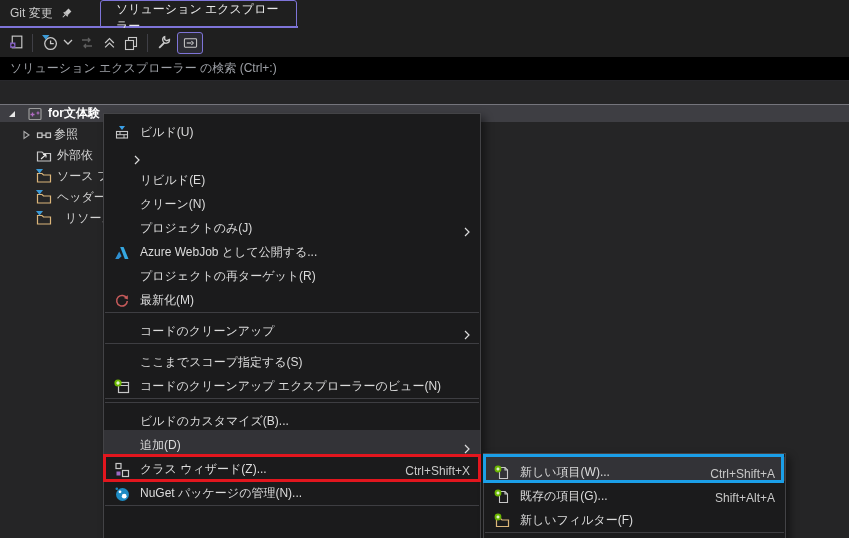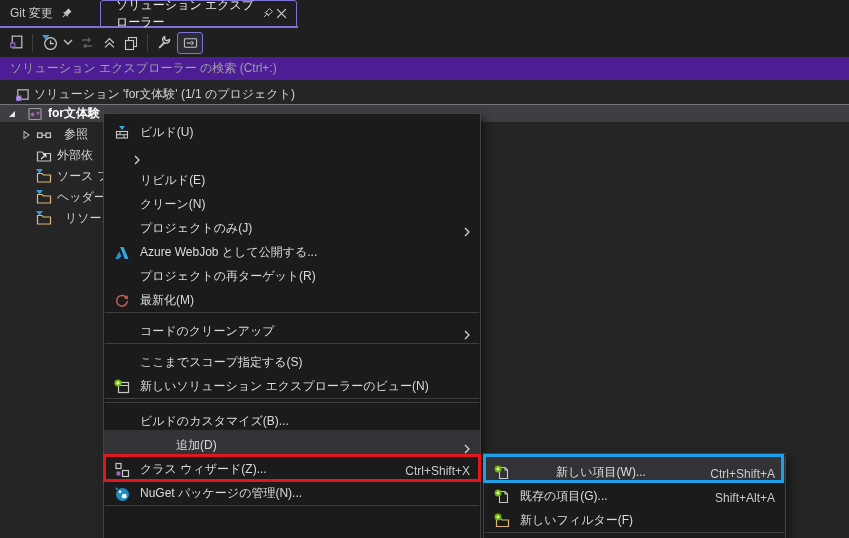--- a/index.html
+++ b/index.html
@@ -9,51 +9,51 @@
     position:relative; width:849px; height:538px; overflow:hidden;
     background:#252526; color:#DCDCDC; font-size:12px;
   }
   
   .tabstrip { position:absolute; left:0; top:0; width:849px; height:28px; background:#1F1F1F; }
   .tab-underline { position:absolute; left:0; top:26px; width:298px; height:2px; background:#7E74D8; }
   .tab { position:absolute; top:0; height:26px; display:flex; align-items:center; color:#C8C8C8; }
   .tab.git { left:0; width:98px; padding-left:10px; gap:6px; }
   .tab.active {
     left:100px; width:197px; padding:0 8px 0 15px; gap:2px; height:27px;
-    background:#1F1F1F; border:1px solid #7E74D8; border-radius:3px 3px 0 0; color:#E8E8E8;
+    background:#1F1F1F; border:1px solid #7E74D8; border-radius:3px 3px 0 0; color:#E8E8E8;flex-direction:column;
   }
   .tab .sp { flex:1; }
   .tbtn { width:16px; height:16px; display:flex; align-items:center; justify-content:center; border-radius:2px; }
   
   .toolbar { position:absolute; left:0; top:28px; width:849px; height:29px; background:#1F1F1F;
              display:flex; align-items:center; padding-left:5px; }
   .tb { width:22px; height:22px; display:flex; align-items:center; justify-content:center; border-radius:3px; }
   .tb.narrow { width:16px; }
   .tbsep { width:1px; height:18px; background:#3F3F46; margin:0 5px; }
   .tb.toggled { border:1px solid #7E74D8; background:#2B2B33; width:26px; margin-left:2px; }
   
-  .search { position:absolute; left:0; top:57px; width:849px; height:24px; background:#4c1d95;
+  .search { position:absolute; left:0; top:57px; width:849px; height:24px; background:#000000;
             border-bottom:1px solid #28282C; display:flex; align-items:center; padding-left:10px; color:#9DA0A6; }
   
   .tree { position:absolute; left:0; top:81px; width:849px; height:457px; background:#252526; }
   .trow { position:absolute; left:0; width:849px; display:flex; align-items:center; color:#D4D4D4; }
   .trow.solution { top:3px; height:20px; }
   .trow.project { top:23px; height:18px; background:#3E3E43; border-top:1px solid #75757C; color:#ffffff; font-weight:bold; }
   .trow.child { height:21px; }
   .tgl { width:12px; height:12px; display:flex; align-items:center; justify-content:center; flex:none; }
   .ticon { width:16px; height:16px; flex:none; display:flex; align-items:center; justify-content:center; }
   
   .menu {
     position:absolute; background:#1B1B1C; border:1px solid #434346; padding:3px 0;
     box-shadow:4px 4px 8px rgba(0,0,0,.45);
   }
   .menu.main { left:103px; top:113px; width:378px; height:430px; }
   .menu.sub  { left:483px; top:453px; width:303px; height:90px; }
   .mi { height:24px; display:flex; align-items:flex-end; padding:0 10px 0 9px; color:#DCDCDC; white-space:nowrap; }
-  .mi.hl { background:#333337;gap:36px; }
+  .mi.hl { background:#333337; }
   .mi-icon { width:17px; height:16px; flex:none; display:flex; align-items:center; justify-content:center; }
   .mi-label { margin-left:10px; flex:1; overflow:hidden; }
   .mi-shortcut { color:#C8C8C8; margin-left:20px; }
   .mi-arrow { width:10px; display:flex; justify-content:flex-end; }
   .msep { height:1px; background:#3E3E42; margin:3px 1px; }
   
   .ann { position:absolute; pointer-events:none; }
   .ann.red  { left:103px; top:454px; width:378px; height:28px; border:3px solid #E2161E; }
   .ann.blue { left:483px; top:454px; width:301px; height:29px; border:3px solid #1B9FE8; }
   svg { display:block; }
@@ -150,31 +150,20 @@
           <polyline points="9,4 11,6 9,8" fill="none" stroke="#C8C8C8" stroke-width="1.1"></polyline>
         </svg>
     </span>
   </div>
 
   <div class="search">
     <span>ソリューション エクスプローラー の検索 (Ctrl+:)</span>
   </div>
 
   <div class="tree">
-    <div class="trow solution">
-      <span style="width:14px"></span>
-      <span class="ticon">
-        <svg width="15" height="15" viewBox="0 0 16 16">
-            <rect x="3" y="3" width="11" height="10" fill="none" stroke="#C8C8C8" stroke-width="1.2"></rect>
-            <rect x="1" y="9" width="6" height="6" fill="#8661C5"></rect>
-            <circle cx="4" cy="12" r="1.6" fill="none" stroke="#DCDCDC" stroke-width="1"></circle>
-          </svg>
-      </span>
-      <span style="margin-left:4px">ソリューション 'for文体験' (1/1 のプロジェクト)</span>
-    </div>
     <div class="trow project">
       <span style="width:6px"></span>
       <span class="tgl">
         <svg width="10" height="10" viewBox="0 0 10 10">
             <polygon points="8,2 8,8 2,8" fill="#E8E8E8"></polygon>
           </svg>
       </span>
       <span style="width:9px"></span>
       <span class="ticon">
         <svg width="16" height="16" viewBox="0 0 16 16">
@@ -193,21 +182,21 @@
           </svg>
       </span>
       <span style="width:4px"></span>
       <span class="ticon">
         <svg width="16" height="16" viewBox="0 0 16 16">
             <rect x="1.5" y="6" width="4.5" height="4.5" fill="none" stroke="#C8C8C8" stroke-width="1.2"></rect>
             <rect x="10" y="6" width="4.5" height="4.5" fill="none" stroke="#C8C8C8" stroke-width="1.2"></rect>
             <line x1="6" y1="8.2" x2="10" y2="8.2" stroke="#C8C8C8" stroke-width="1.2"></line>
           </svg>
       </span>
-      <span style="margin-left:12px">参照</span>
+      <span style="margin-left:2px">参照</span>
     </div>
     <div class="trow child" style="top:64px">
       <span style="width:36px"></span>
       <span class="ticon">
         <svg width="16" height="16" viewBox="0 0 16 16">
             <path d="M1.5,4 L6,4 L7.5,5.5 L14.5,5.5 L14.5,13 L1.5,13 Z" fill="none" stroke="#C8C8C8" stroke-width="1.2"></path>
             <path d="M5,11 L10,6.5 M10,6.5 L7,6.5 M10,6.5 L10,9.5" stroke="#E8E8E8" stroke-width="1.1" fill="none"></path>
           </svg>
       </span>
       <span style="margin-left:5px">外部依</span>
@@ -334,21 +323,21 @@
 
     <div class="mi">
       <span class="mi-icon">
         <svg width="16" height="16" viewBox="0 0 16 16">
             <rect x="4.5" y="3.5" width="10" height="10" fill="none" stroke="#C8C8C8" stroke-width="1.2"></rect>
             <line x1="4.5" y1="6.5" x2="14.5" y2="6.5" stroke="#C8C8C8" stroke-width="1"></line>
             <circle cx="4" cy="4" r="3.6" fill="#6BB700"></circle>
             <path d="M4,2.2 L4,5.8 M2.2,4 L5.8,4" stroke="#FFFFFF" stroke-width="1.2"></path>
           </svg>
       </span>
-      <span class="mi-label">新しいソリューション エクスプローラーのビュー(N)</span>
+      <span class="mi-label">コードのクリーンアップ エクスプローラーのビュー(N)</span>
     </div>
 
     <div class="msep"></div>
 
 
     <div class="msep"></div>
 
     <div class="mi">
       <span class="mi-icon"></span>
       <span class="mi-label">ビルドのカスタマイズ(B)...</span>

